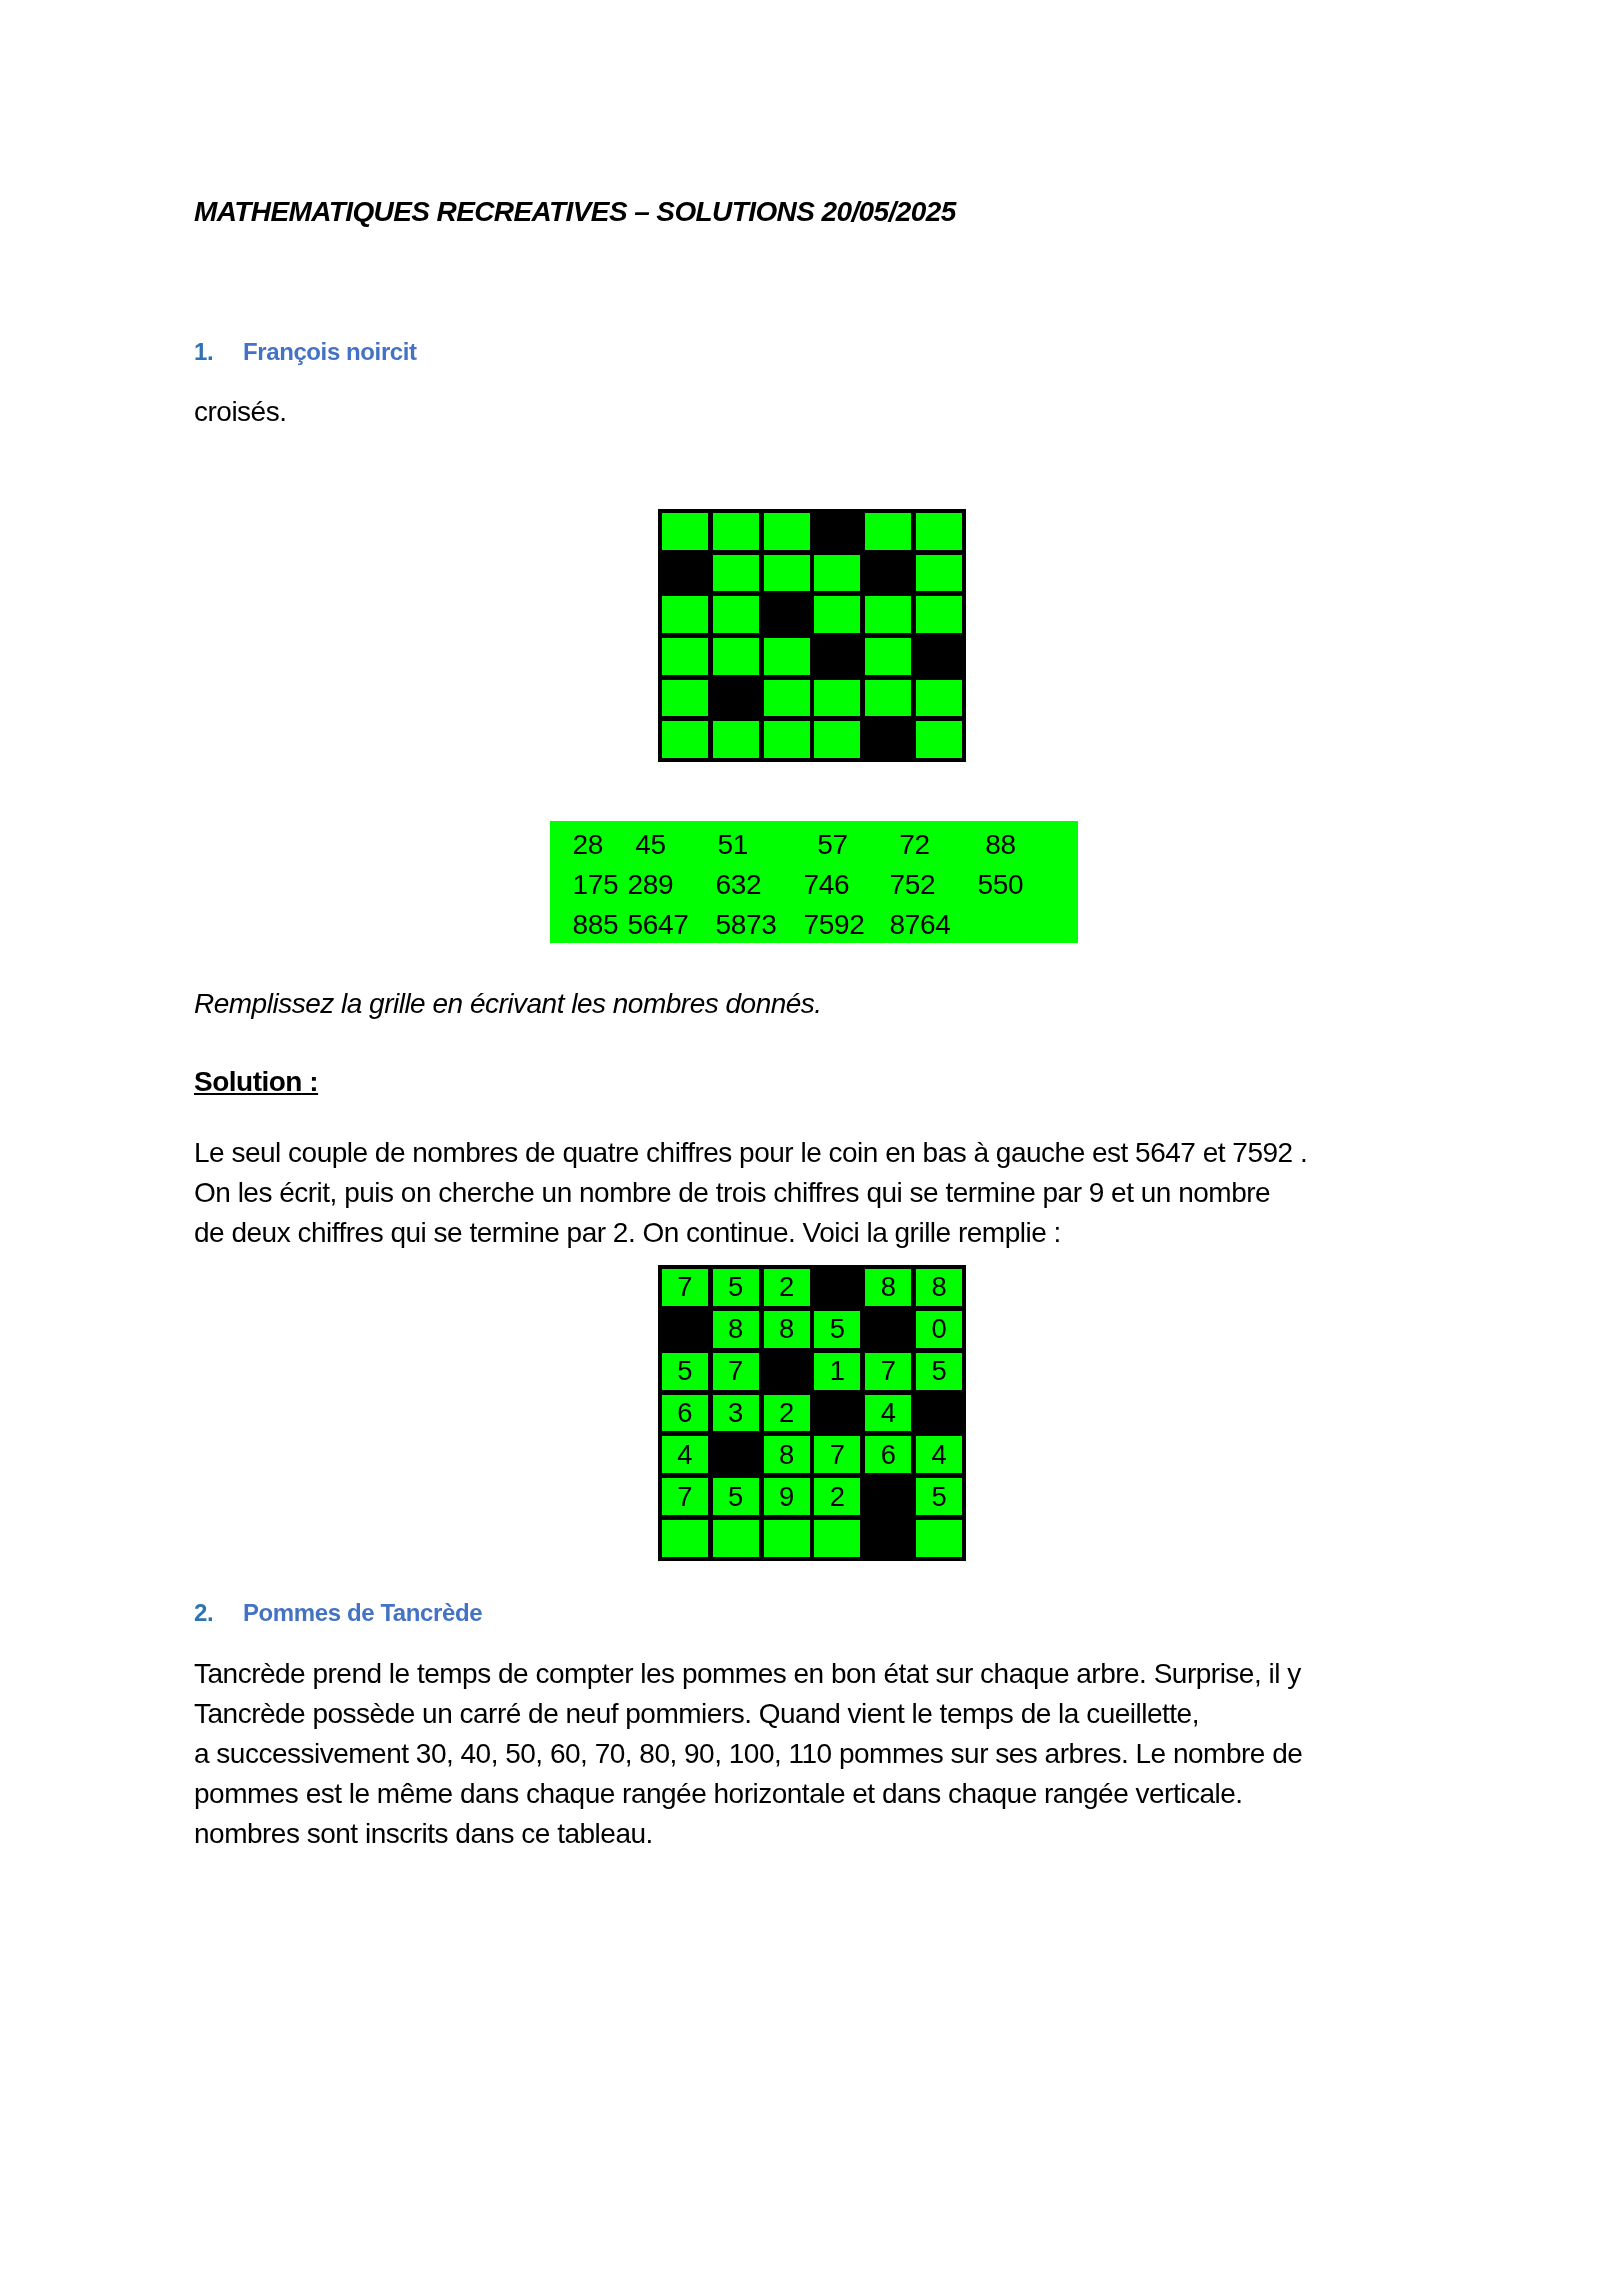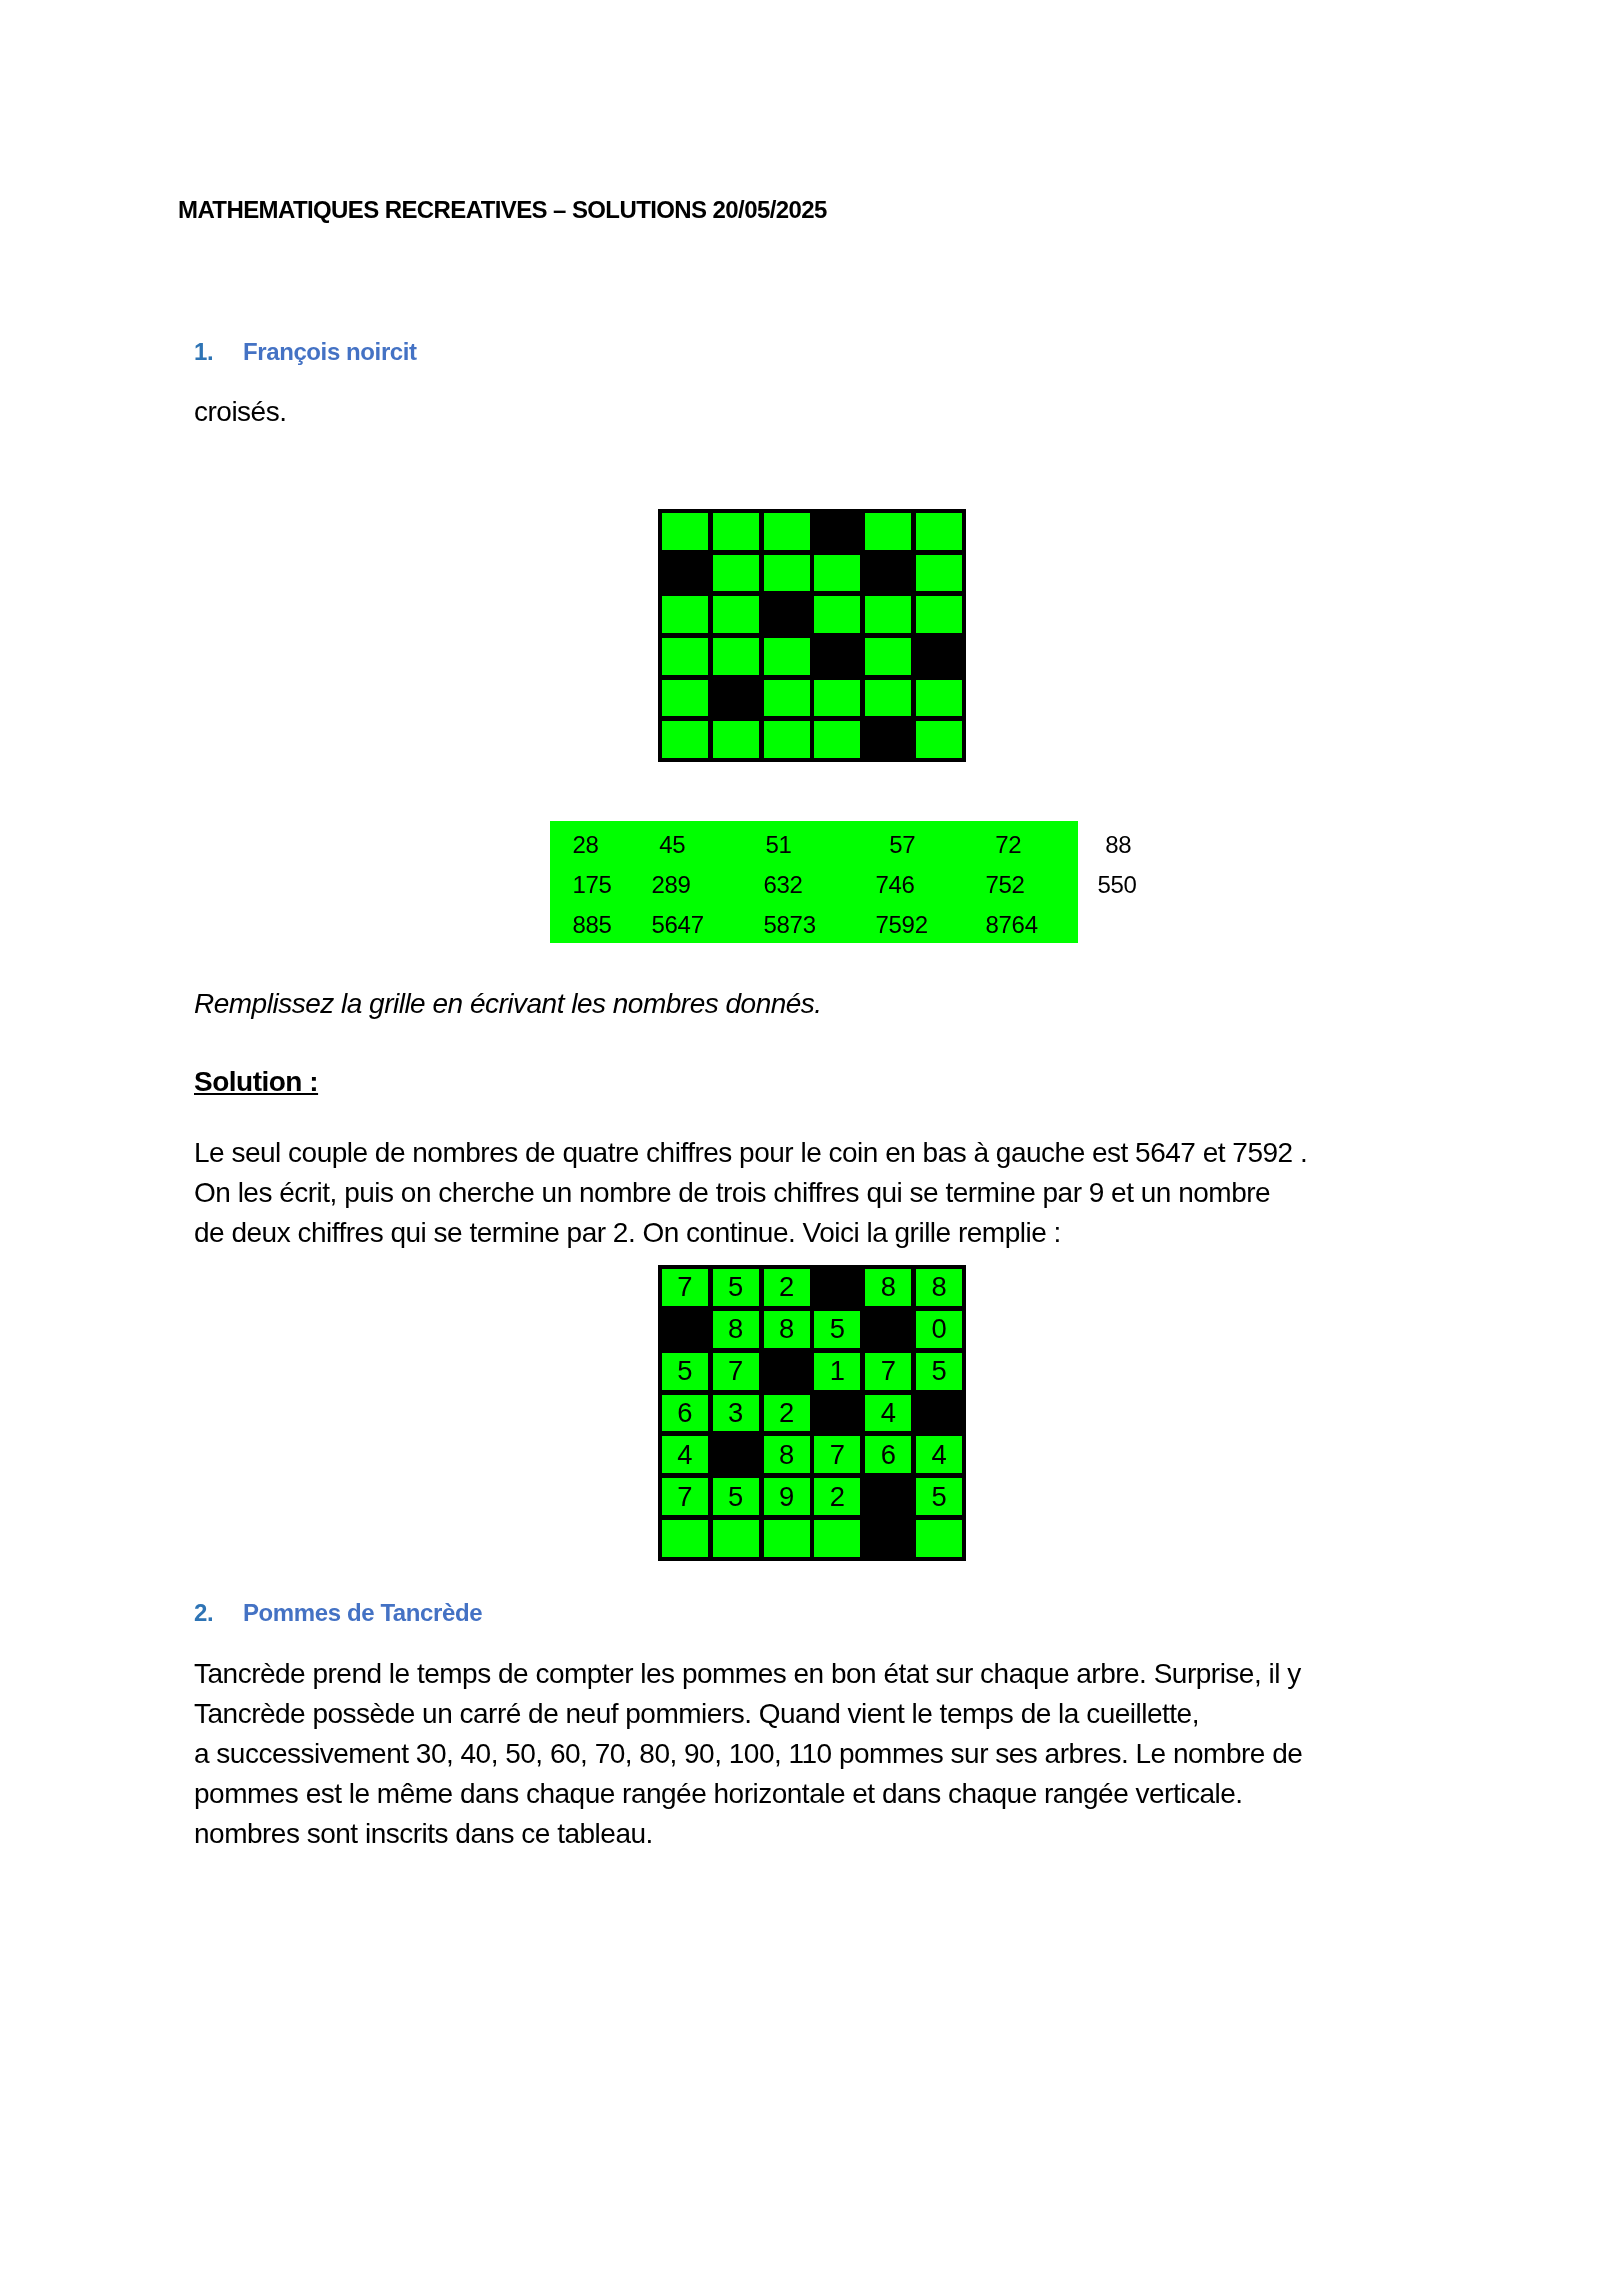--- a/index.html
+++ b/index.html
@@ -1,32 +1,32 @@
 <!DOCTYPE html>
 <html><head>
   <meta charset="utf-8">
   <style>
     html, body { margin: 0; padding: 0; background: #ffffff; }
     body { width: 1621px; height: 2293px; position: relative; overflow: hidden;
       font-family: "Liberation Sans", "DejaVu Sans", sans-serif; color: #000; }
     .abs { position: absolute; }
-    .title { left: 178px; top: 196px; font-size: 24px; font-weight: bold; letter-spacing: -0.6px; white-space: nowrap; }
+    .title { left: 194px; top: 196px; font-size: 28px; font-weight: bold; letter-spacing: -0.6px; white-space: nowrap; font-style: italic; }
     .heading { left: 194px; font-size: 24px; font-weight: bold; color: #4472C4; white-space: nowrap; letter-spacing: -0.4px; }
     .heading .num { color: #2E74B5; display: inline-block; width: 49px; }
     .para { left: 194px; width: 1255px; font-size: 28px; line-height: 40px; letter-spacing: -0.5px; }
     .para .line { display: block; white-space: nowrap; }
     .bold { font-weight: bold; text-decoration: underline; }
     .grid { position: absolute; background: #000; display: grid; gap: 4.9px; padding: 3.9px; box-sizing: border-box; }
     .cell { background: #00FF00; display: flex; align-items: center; justify-content: center;
       font-size: 27.4px; color: #000; }
     .cell.black { background: #000; }
     .numbox { position: absolute; left: 550px; top: 821px; width: 528px; height: 122px; background: #00FF00;
       box-sizing: border-box; padding: 3.9px 0 0 0; }
     .numrow { display: grid; grid-template-columns: 55px 88px 88px 86px 88px 88px; height: 40px;
-      font-size: 24px; align-items: center; padding-left: 22.5px; letter-spacing: -0.3px; gap: 24px; }
+      font-size: 28px; align-items: center; padding-left: 22.5px; letter-spacing: -0.3px; }
     .numrow span { text-align: left; }
   </style>
 </head>
 <body>
 
 <div>
 
   <div class="abs title">MATHEMATIQUES RECREATIVES – SOLUTIONS 20/05/2025</div>
 
   <div class="abs heading" style="top:338px;">

